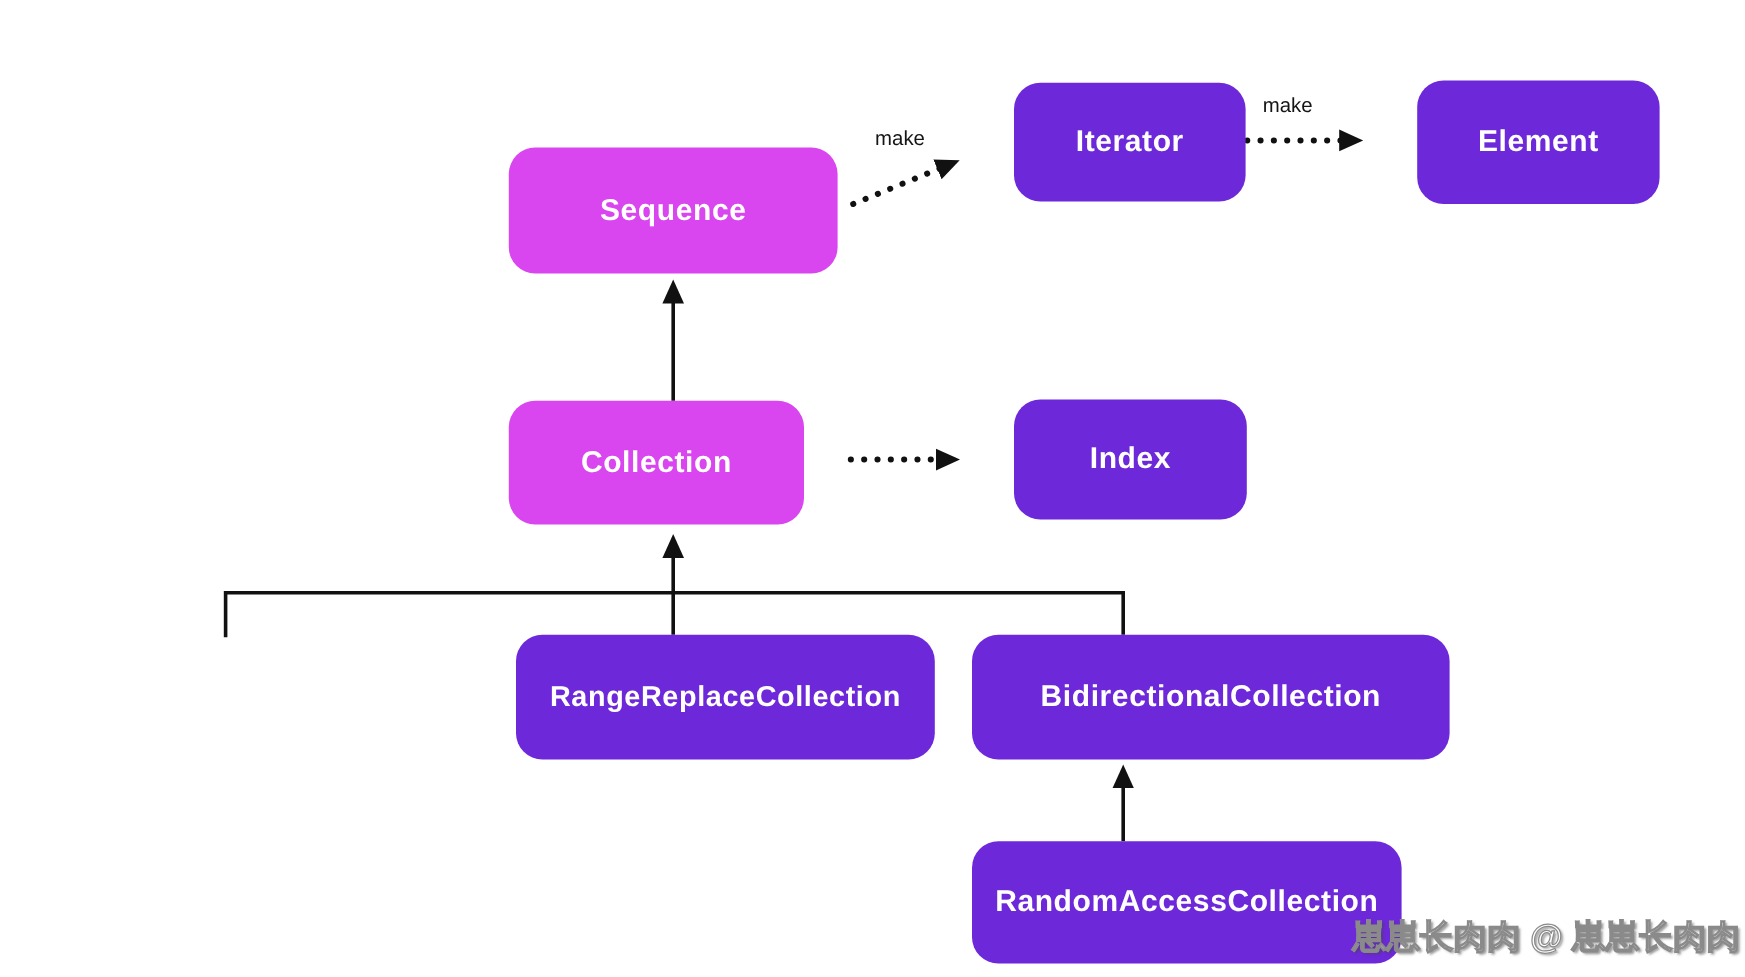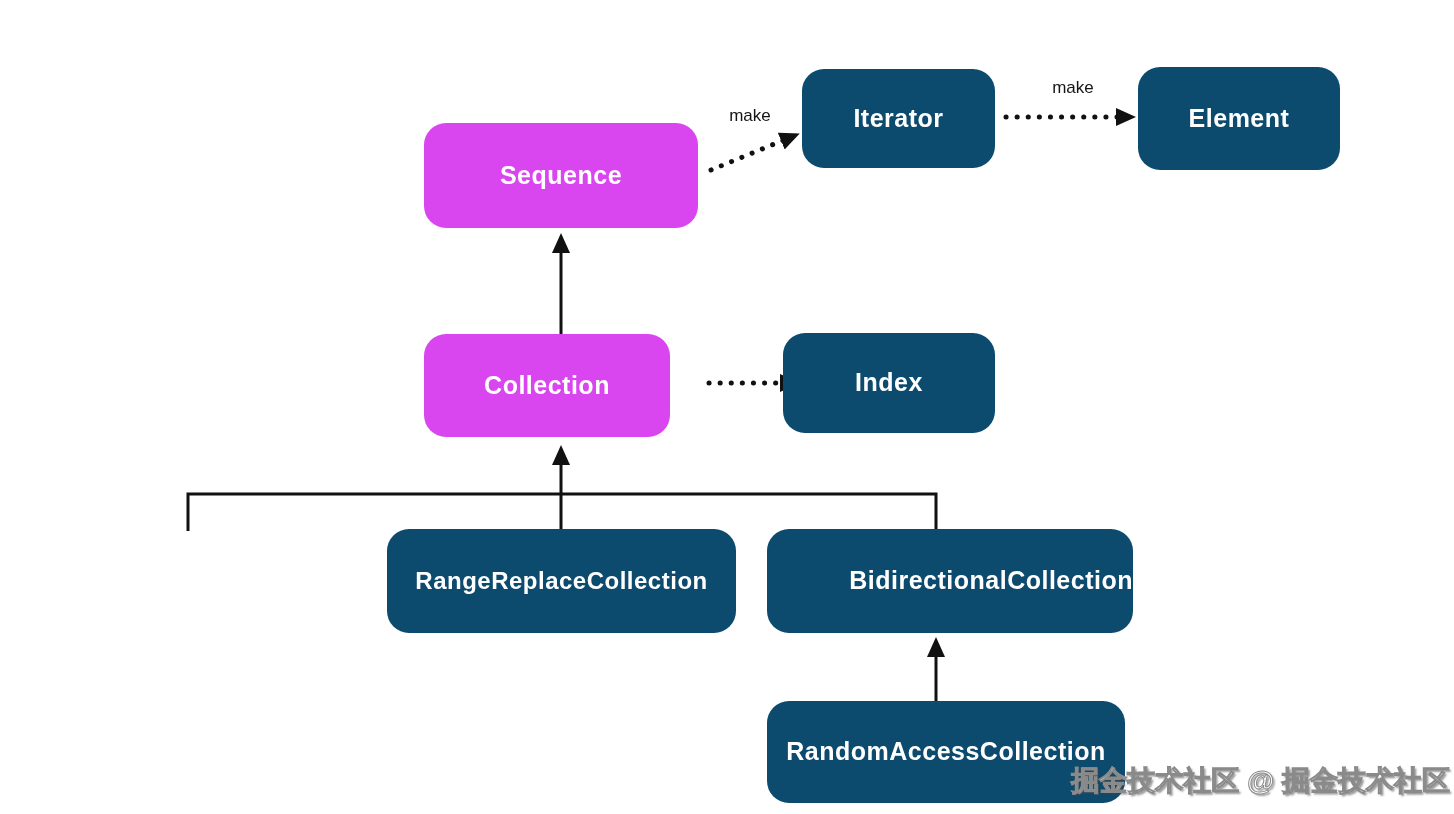--- a/index.html
+++ b/index.html
@@ -6,30 +6,30 @@
   .stage{
     position:relative;width:1454px;height:814px;background:#ffffff;overflow:hidden;
     font-family:"Liberation Sans",sans-serif;
   }
   .node{
     position:absolute;display:flex;align-items:center;justify-content:center;
     color:#ffffff;font-weight:bold;font-size:25px;letter-spacing:.5px;
     border-radius:22px;text-align:center;line-height:1.1;
   }
   .node.orange{background:#d946ef;}
-  .node.yellow{background:#0c4a6e;}
+  .node.yellow{background:#6d28d9;margin-left:43px;}
   
   .n-sequence     {left:424px;top:123px;width:274px;height:105px;}
   .n-iterator     {left:802px;top:69px; width:193px;height:99px;}
   .n-element      {left:1138px;top:67px;width:202px;height:103px;}
   .n-collection   {left:424px;top:334px;width:246px;height:103px;}
-  .n-index        {left:783px;top:333px;width:212px;height:100px;}
+  .n-index        {left:802px;top:333px;width:194px;height:100px;}
   .n-mutable      {left:53px; top:531px;width:280px;height:102px;}
   .n-rangereplace {left:387px;top:529px;width:349px;height:104px;font-size:24px;}
-  .n-bidirectional{left:767px;top:529px;width:366px;height:104px;justify-content:flex-end;}
+  .n-bidirectional{left:767px;top:529px;width:398px;height:104px;}
   .n-randomaccess {left:767px;top:701px;width:358px;height:102px;}
   .edges{position:absolute;left:0;top:0;width:1454px;height:814px;}
   .edge-label{
     position:absolute;color:#151515;font-size:17px;font-weight:400;
     width:70px;text-align:center;
   }
   .el-1{left:715px;top:106px;}
   .el-2{left:1038px;top:78px;}
   .watermark{
     position:absolute;right:4px;bottom:14px;
@@ -87,14 +87,14 @@
   <div class="node yellow n-bidirectional">
     <span>BidirectionalCollection</span>
   </div>
   <div class="node yellow n-randomaccess">
     <span>RandomAccessCollection</span>
   </div>
 
   <span class="edge-label el-1">make</span>
   <span class="edge-label el-2">make</span>
 
-  <div class="watermark">掘金技术社区 @ 掘金技术社区</div>
+  <div class="watermark">崽崽长肉肉 @ 崽崽长肉肉</div>
 </div>
 
 </body></html>

